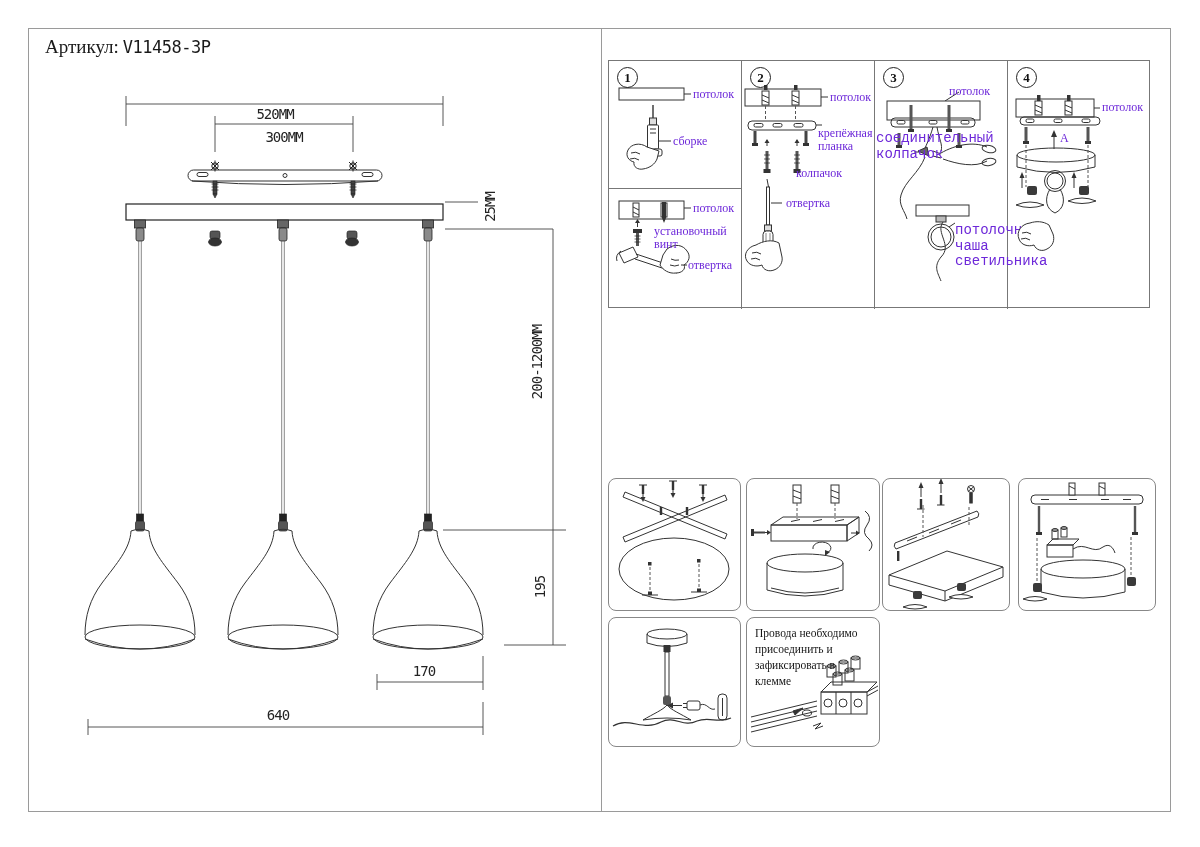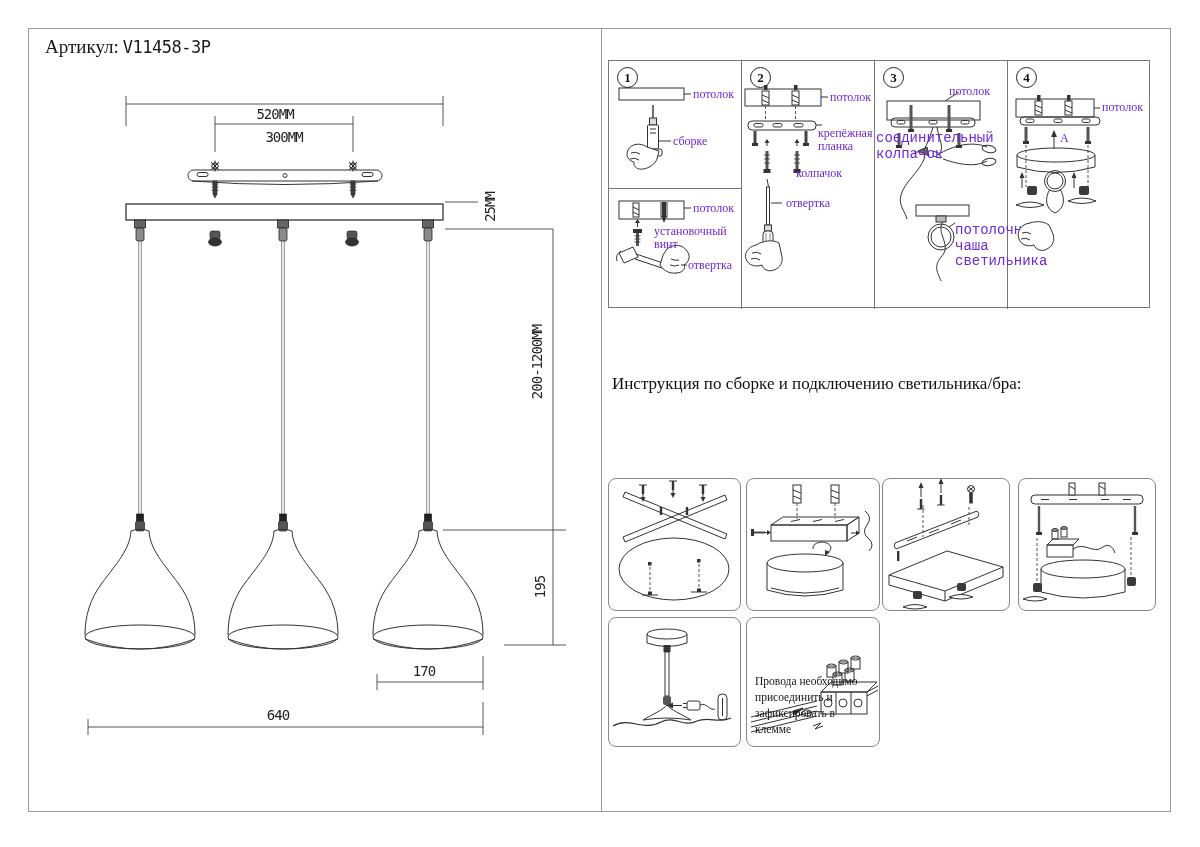--- a/index.html
+++ b/index.html
@@ -15,21 +15,21 @@
 .dim.rot { transform:translate(-50%,-50%) rotate(-90deg); }
 .steps-table { position:absolute; left:608px; top:60px; width:542px; height:248px; border:1px solid #777; }
 .cell { position:absolute; }
 .cell.bordered-r { border-right:1px solid #777; }
 .cell.bordered-b { border-bottom:1px solid #777; }
 .num { position:absolute; left:8px; top:6px; width:21px; height:21px; border:1.3px solid #222; border-radius:50%; text-align:center; font:bold 13px/19px "Liberation Serif", serif; color:#111; }
 .lbl { position:absolute; font:12px "Liberation Serif", serif; line-height:1.12; color:#6d28d9; }
 .lbl.sm { font-size:14px;font-family:Liberation Mono, monospace; }
 .heading { position:absolute; left:612px; top:374px; font:17px "Liberation Serif", serif; color:#111; white-space:nowrap; }
 .bpanel { position:absolute; border:1px solid #888; border-radius:8px; background:#fff; }
-.note { position:absolute; left:8px; top:7px; width:118px; font:11.5px/1.4 "Liberation Serif", serif; color:#161616;margin-top:48px; }
+.note { position:absolute; left:8px; top:7px; width:118px; font:11.5px/1.4 "Liberation Serif", serif; color:#161616; }
 svg { display:block; }
 .cell > svg, .bpanel > svg { position:absolute; left:0; top:0; }
 </style>
 </head>
 <body>
 
 <div class="page">
   <div class="frame"></div>
   <div class="divider"></div>
 
@@ -351,21 +351,20 @@
           <path d="M22,162 c-9,1 -14,9 -11,16 c2,6 9,8 15,6 c2,5 8,7 13,4 c6,-3 8,-9 6,-15 l-4,-9 c-6,-4 -13,-4 -19,-2 z" fill="#fff"></path>
           <path d="M14,172 q5,-2 9,1 M13,178 q5,-2 9,1"></path>
         </g>
       </svg>
       <div class="num"><span>4</span></div>
       <span class="lbl" style="left:94px;top:40px">потолок</span>
       <span class="lbl" style="left:52px;top:71px">A</span>
     </div>
   </div>
 
-  <div class="heading">Инструкция по сборке и подключению светильника/бра:</div>
 
   <div class="bpanel" style="left:608px;top:478px;width:133px;height:133px">
     <svg width="131" height="131" viewBox="0 0 131 131">
       <g stroke="#333" fill="none">
         <path d="M14,58 L116,16 M16,63 L118,21 M14,58 L16,63 M116,16 L118,21"></path>
         <path d="M14,18 L116,60 M16,13 L118,55 M14,18 L16,13 M116,60 L118,55"></path>
       </g>
       <g>
         <rect x="32.8" y="6" width="2.4" height="9" fill="#333"></rect>
           <path d="M30,6 H38" stroke="#333"></path>

